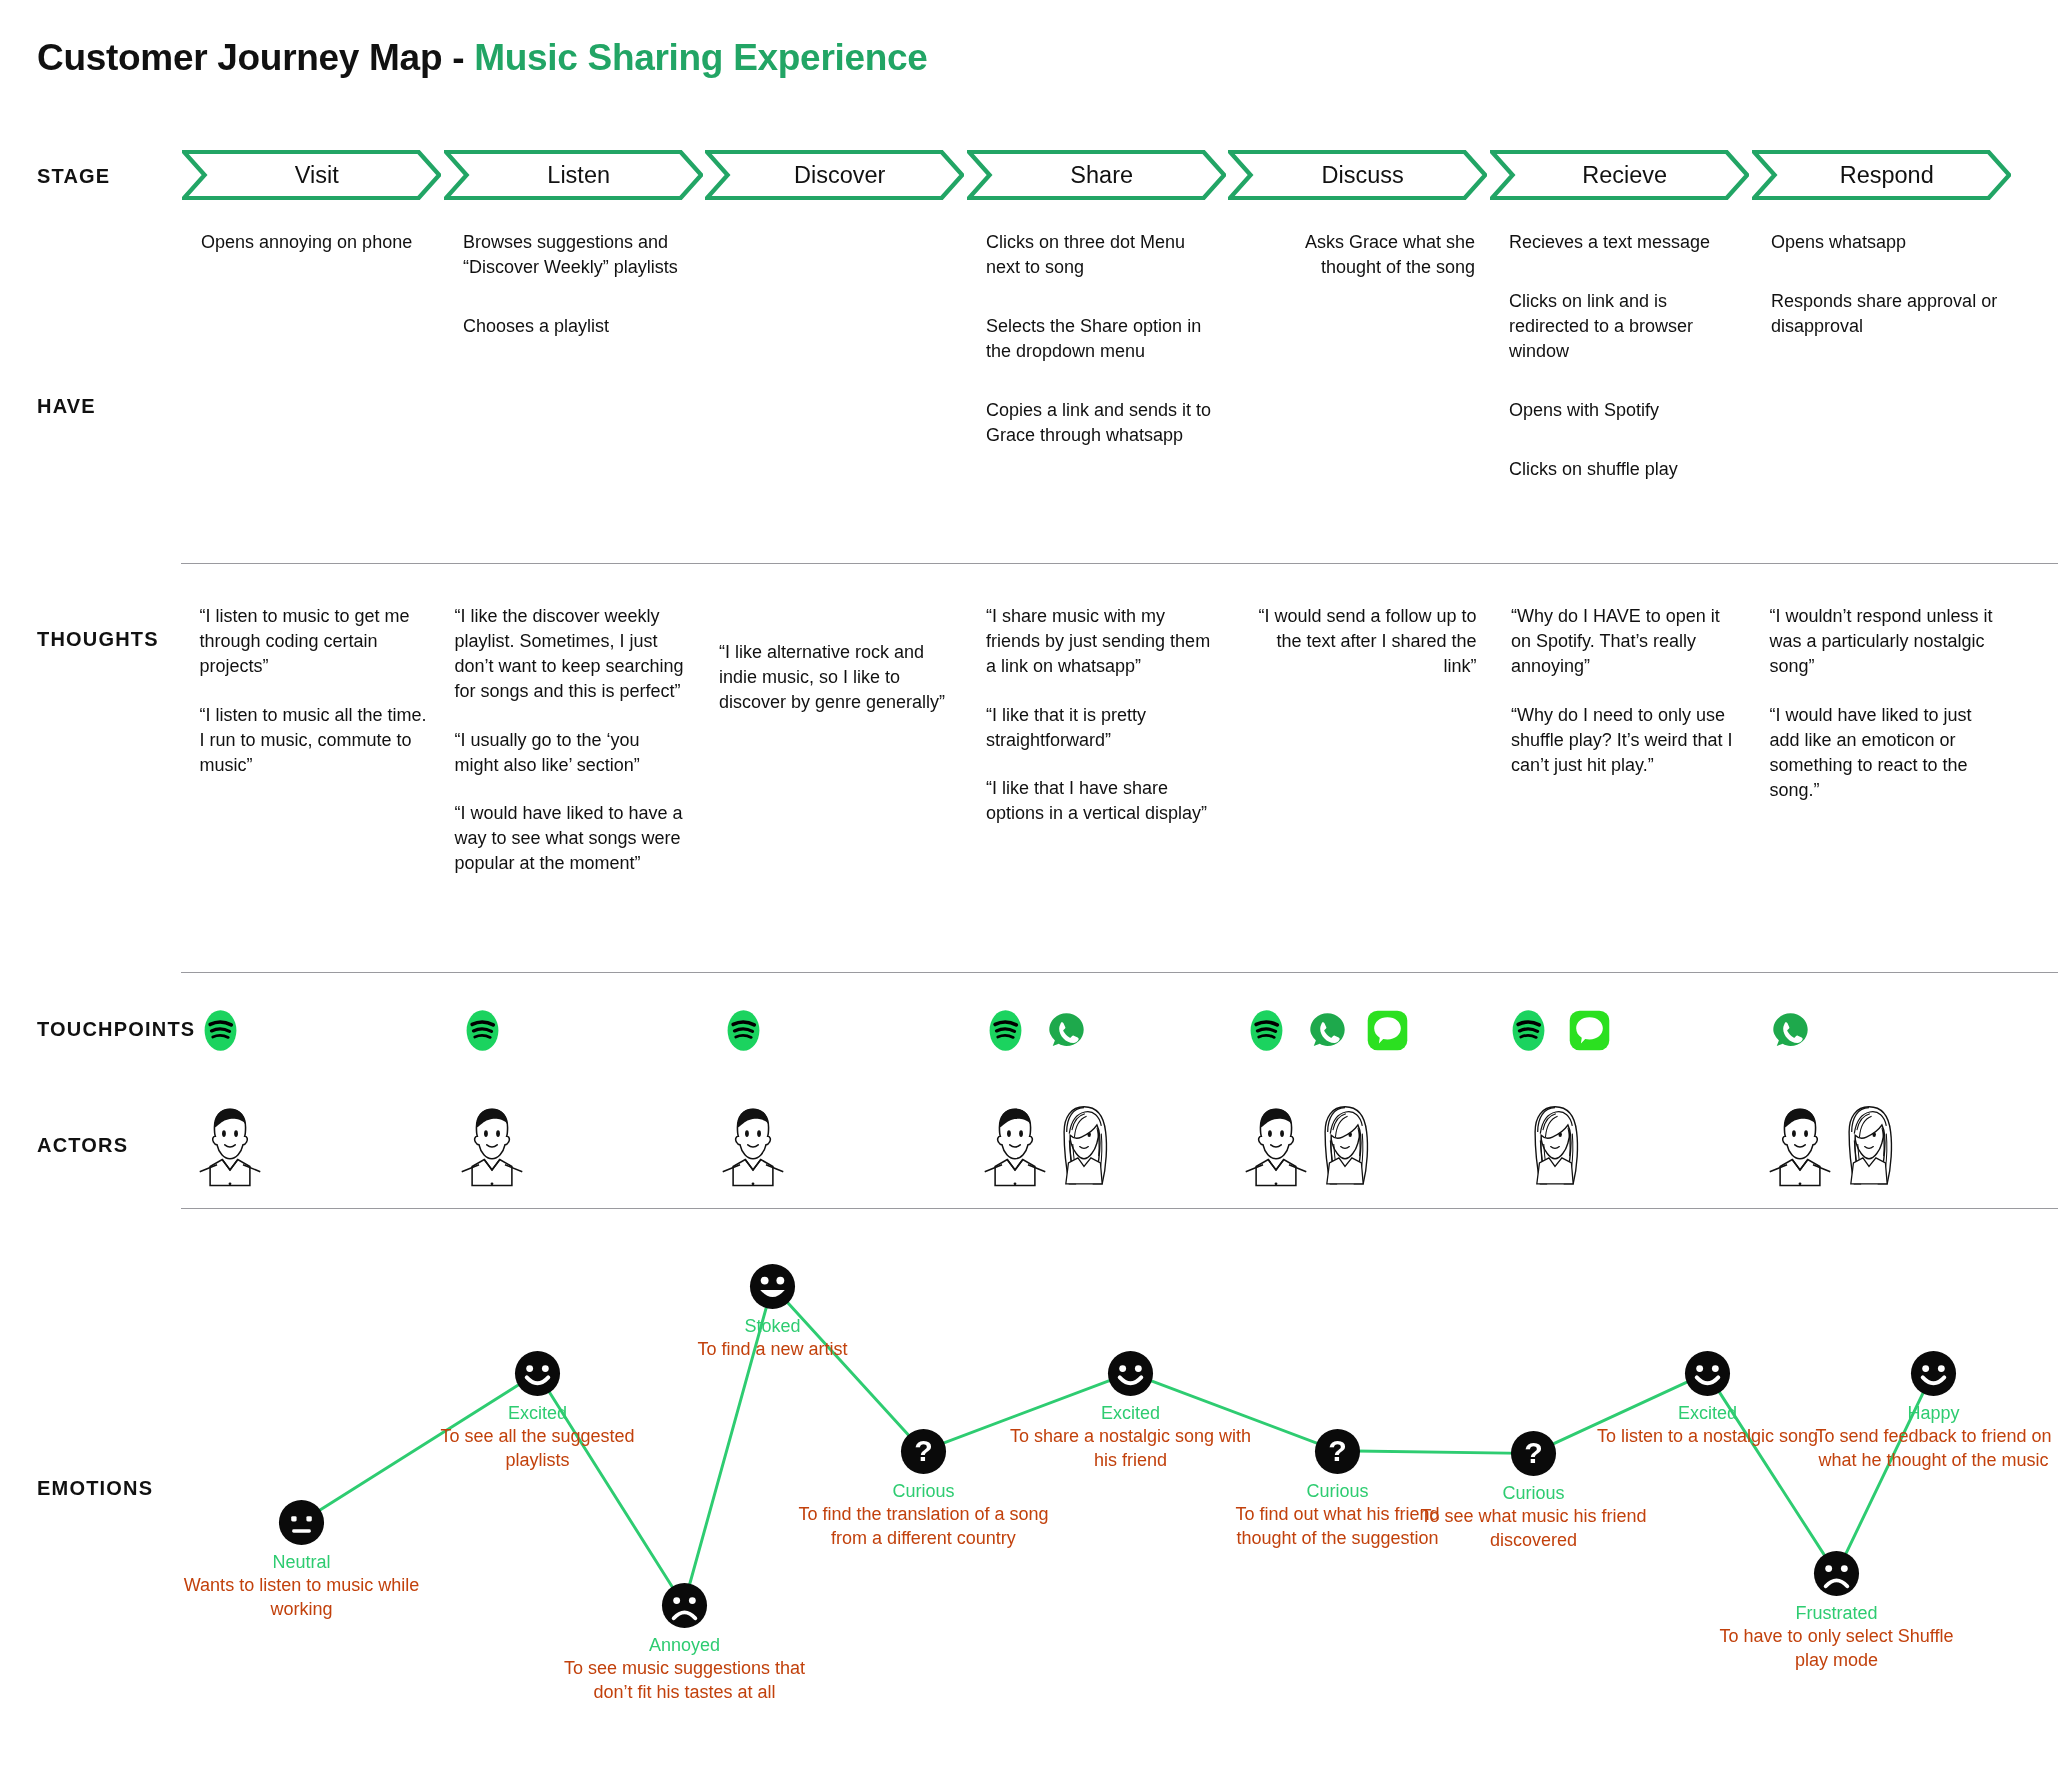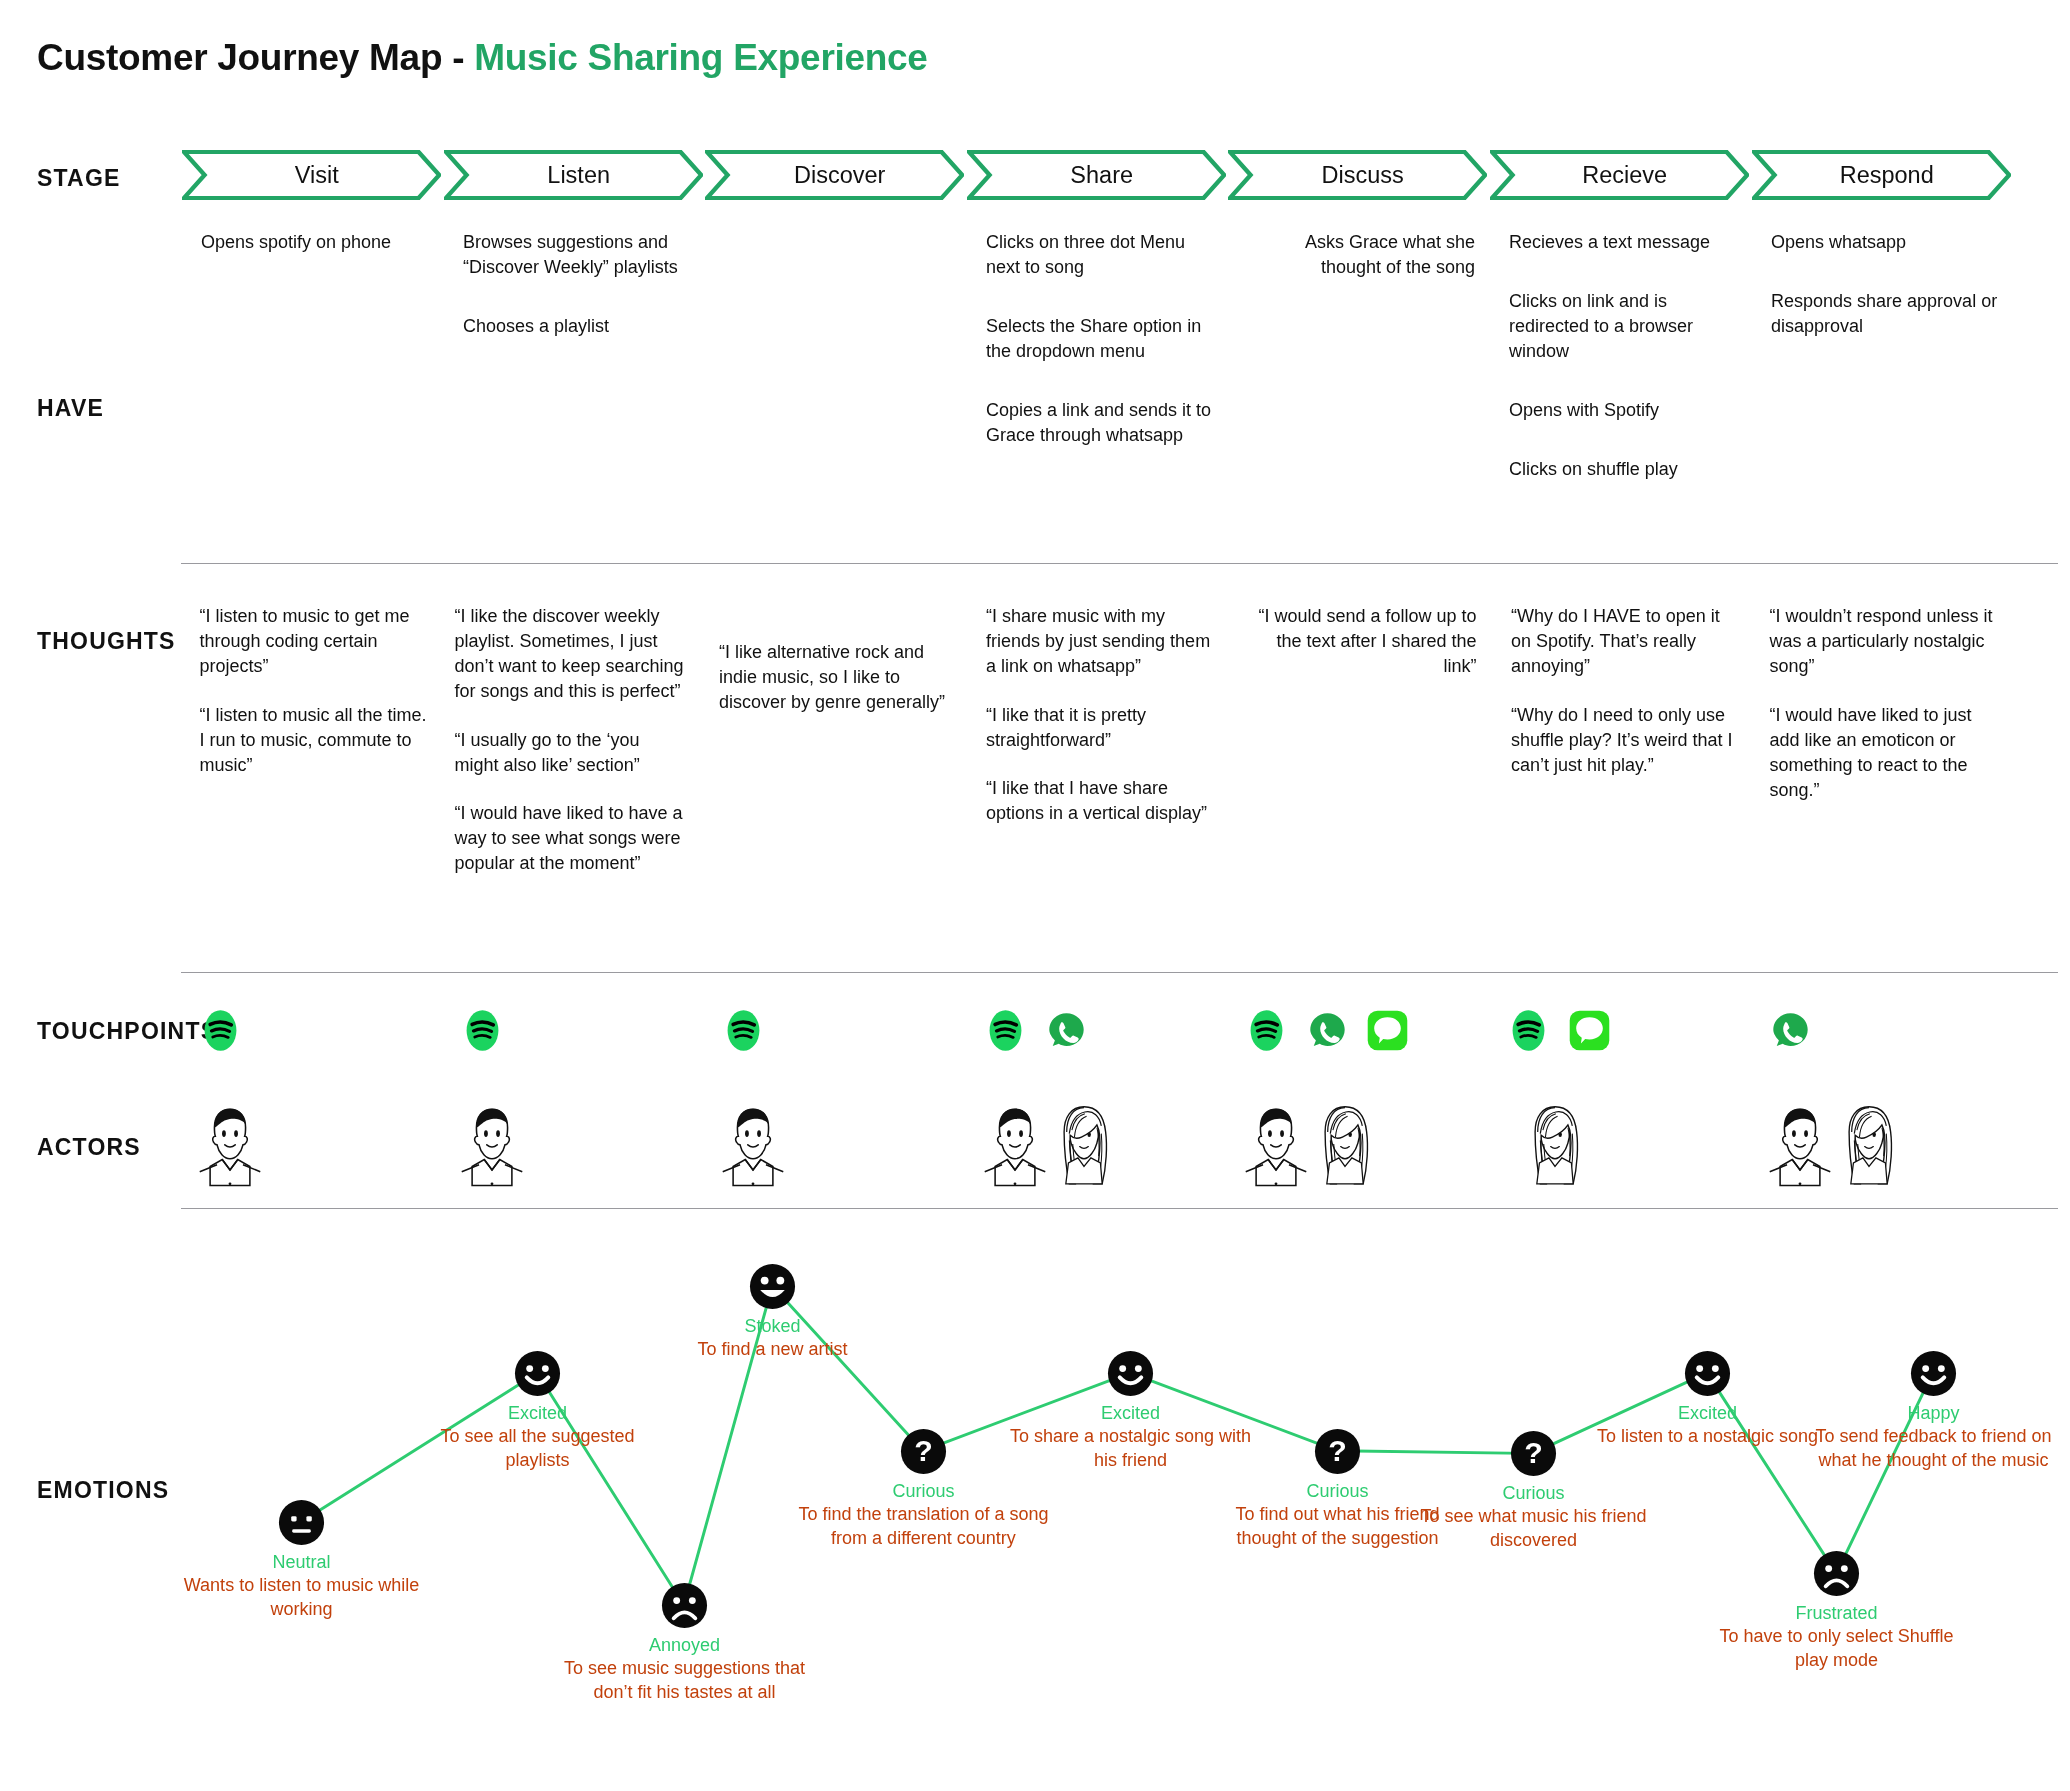--- a/index.html
+++ b/index.html
@@ -16,21 +16,21 @@
   .title {
     position: absolute; left: 37px; top: 37px;
     font-size: 37px; font-weight: bold; letter-spacing: -0.3px;
     white-space: nowrap;
   }
   .title .accent { color: #22A565; }
 
   
   .rowlabel {
     position: absolute; left: 37px;
-    font-size: 23px; font-weight: bold; letter-spacing: 1.2px;
+    font-size: 20px; font-weight: bold; letter-spacing: 1.2px;
     color: #111; white-space: nowrap;
   }
 
   
   .colwrap { position: absolute; left: 182px; top: 0; width: 1905px; height: 1791px; }
   .col {
     position: absolute; top: 0; width: 261px; height: 100%;
   }
 
   
@@ -116,21 +116,21 @@
 
   <div class="colwrap" id="colwrap">
       <div class="col" style="left: 0px;">
         <div class="chev">
           <svg viewBox="0 0 298 58" preserveAspectRatio="none">
        <polygon points="2,2 272,2 296,29 272,56 2,56 26,29" fill="#ffffff" stroke="#22A565" stroke-width="5"></polygon>
      </svg>
      <div class="lbl">Visit</div>
         </div>
         <div class="steps" style="left: 19px;">
-          <div class="step">Opens spotify on phone</div>
+          <div class="step">Opens annoying on phone</div>
         </div>
         <div class="thoughts" style="left: 17.4px;">
           <div class="thought">“I  listen to music to get me through coding certain projects”</div>
           <div class="thought">“I  listen to music all the time. I run to music, commute to music”</div>
         </div>
         <div class="tps" style="left: 17.4px;">
           <div class="tpicon">
             <svg viewBox="0 0 100 100">
               <ellipse cx="50" cy="50" rx="37" ry="47" fill="#1BD35F"></ellipse>
       <path d="M26 36 Q50 24 75 37" stroke="#000" stroke-width="8.5" fill="none" stroke-linecap="round"></path>

